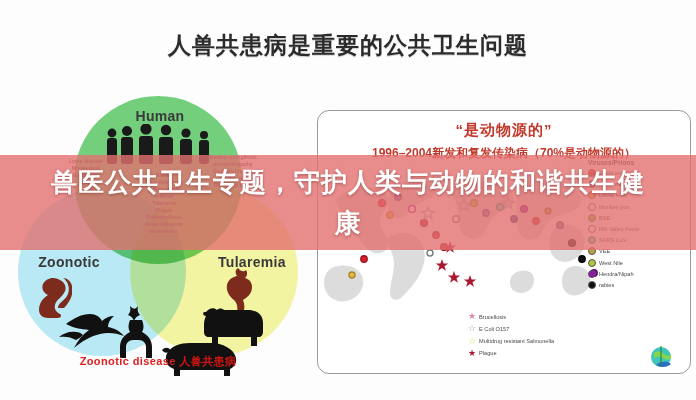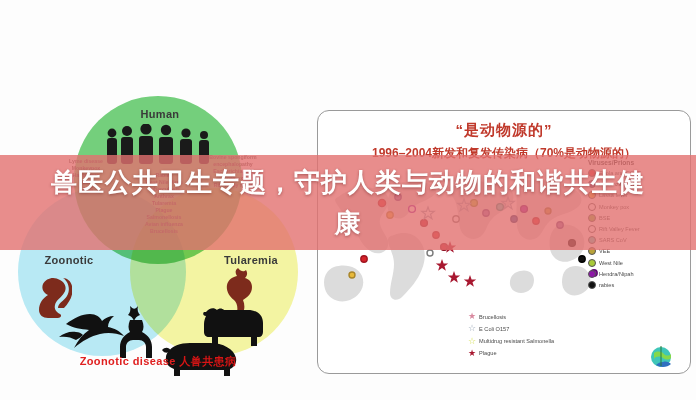--- a/index.html
+++ b/index.html
@@ -18,21 +18,21 @@
     text-shadow:0 1px 1px rgba(0,0,0,.18);
   }
 
   
   .venn{position:absolute;left:8px;top:96px;width:300px;height:270px;}
   .circle{position:absolute;border-radius:50%;mix-blend-mode:multiply;}
   .c-human{left:66px;top:0px;width:168px;height:168px;background:#3fc04a;opacity:.72;}
   .c-wild{left:10px;top:92px;width:168px;height:168px;background:#8fdff0;opacity:.62;}
   .c-live{left:122px;top:92px;width:168px;height:168px;background:#eff06a;opacity:.62;}
 
-  .venn-label{position:absolute;font-size:11px;font-weight:bold;color:#3a3a3a;letter-spacing:.3px;}
+  .venn-label{position:absolute;font-size:14px;font-weight:bold;color:#3a3a3a;letter-spacing:.3px;}
   .lab-human{left:124px;top:12px;width:56px;text-align:center;}
   .lab-wild{left:30px;top:158px;width:62px;text-align:center;}
   .lab-live{left:210px;top:158px;width:66px;text-align:center;}
 
   .venn-list{position:absolute;font-size:5.2px;line-height:7px;color:#5a4b4b;text-align:center;font-weight:bold;}
   .list-left{left:42px;top:62px;width:72px;}
   .list-right{left:182px;top:58px;width:86px;}
   .list-center{left:118px;top:76px;width:76px;color:#4a4a4a;}
 
   .silhouette{position:absolute;}
@@ -89,20 +89,21 @@
     width:600px;text-align:center;color:#ffffff;
     font-size:26px;font-weight:bold;line-height:41px;letter-spacing:1px;
     text-shadow:0 1px 3px rgba(90,20,20,.45);
   }
 </style>
 </head>
 <body>
 
 <div class="stage">
 
+  <div class="main-title">人兽共患病是重要的公共卫生问题</div>
 
   <div class="venn">
     <div class="circle c-human"></div>
     <div class="circle c-wild"></div>
     <div class="circle c-live"></div>
 
     <div class="venn-label lab-human">Human</div>
     <div class="venn-label lab-wild">Zoonotic</div>
     <div class="venn-label lab-live">Tularemia</div>
 

